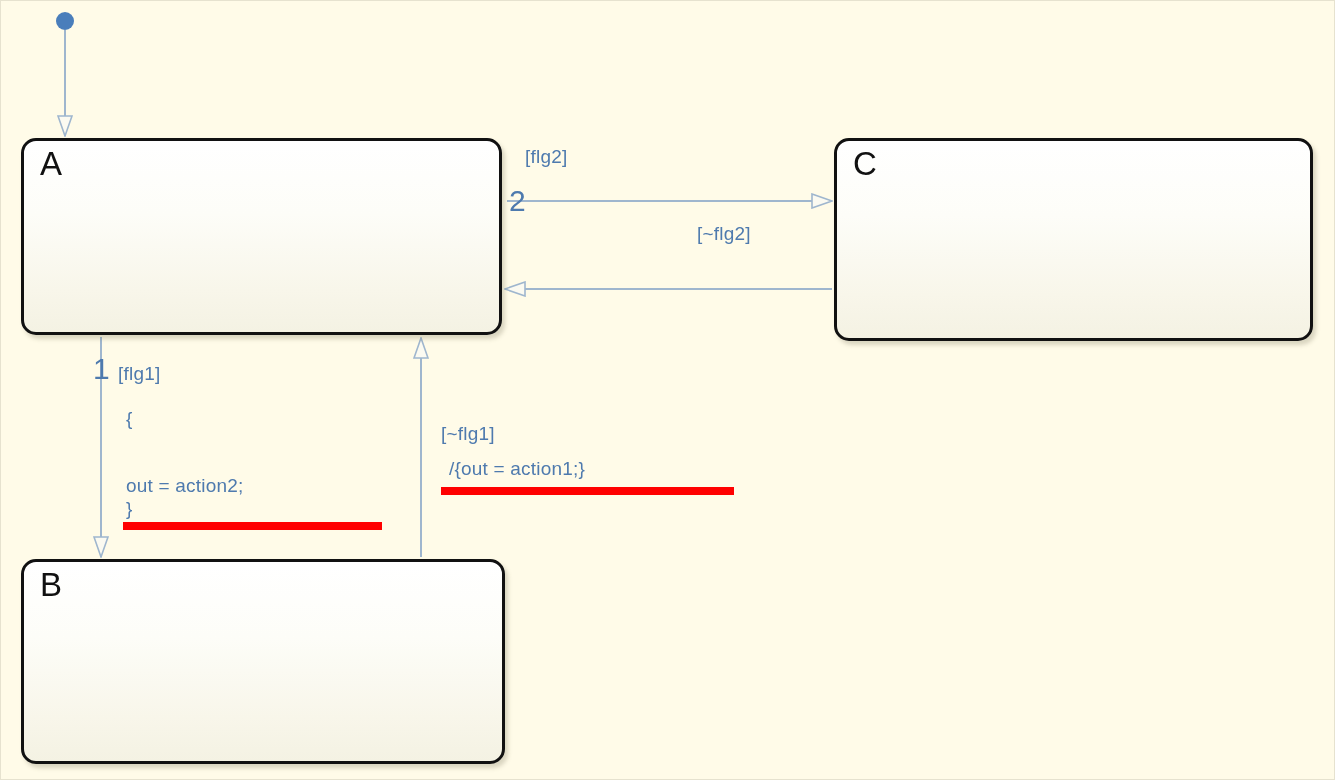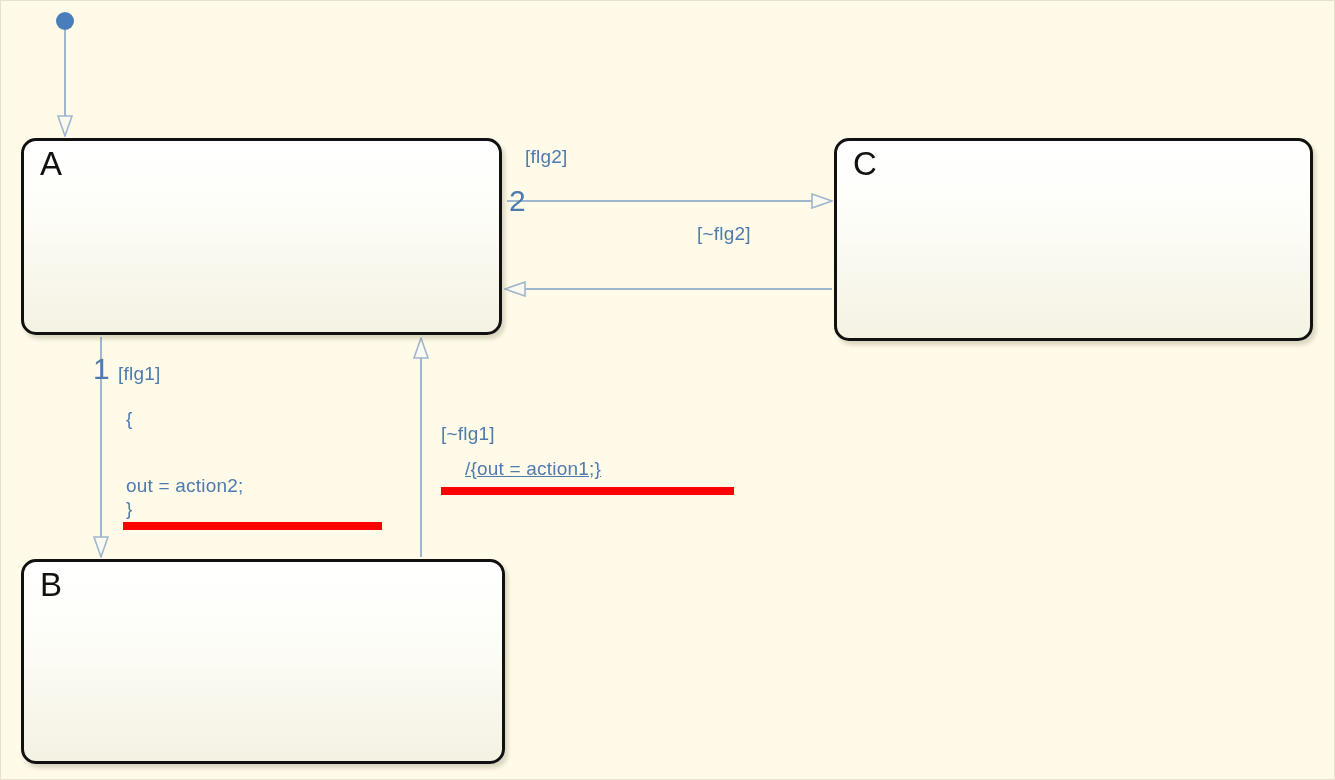--- a/index.html
+++ b/index.html
@@ -129,16 +129,16 @@
 
   <div class="tlabel small-num" style="left:92px; top:352px;">1</div>
 
   <div class="tlabel" style="left:117px; top:355px;">[flg1]</div>
   <div class="tlabel" style="left:125px; top:400px;">{</div>
   <div class="tlabel" style="left:125px; top:467px;">out = action2;</div>
   <div class="tlabel" style="left:125px; top:490px;">}</div>
   <div class="red-underline" style="left:122px; top:521px; width:259px;"></div>
 
   <div class="tlabel" style="left:440px; top:408px;margin-top:7px;">[~flg1]</div>
-  <div class="tlabel" style="left:464px; top:450px;text-decoration:underline;">/{out = action1;}</div>
+  <div class="tlabel" style="left:448px; top:450px;">/{out = action1;}</div>
   <div class="red-underline" style="left:440px; top:486px; width:293px;"></div>
 
 </div>
 
 </body></html>

